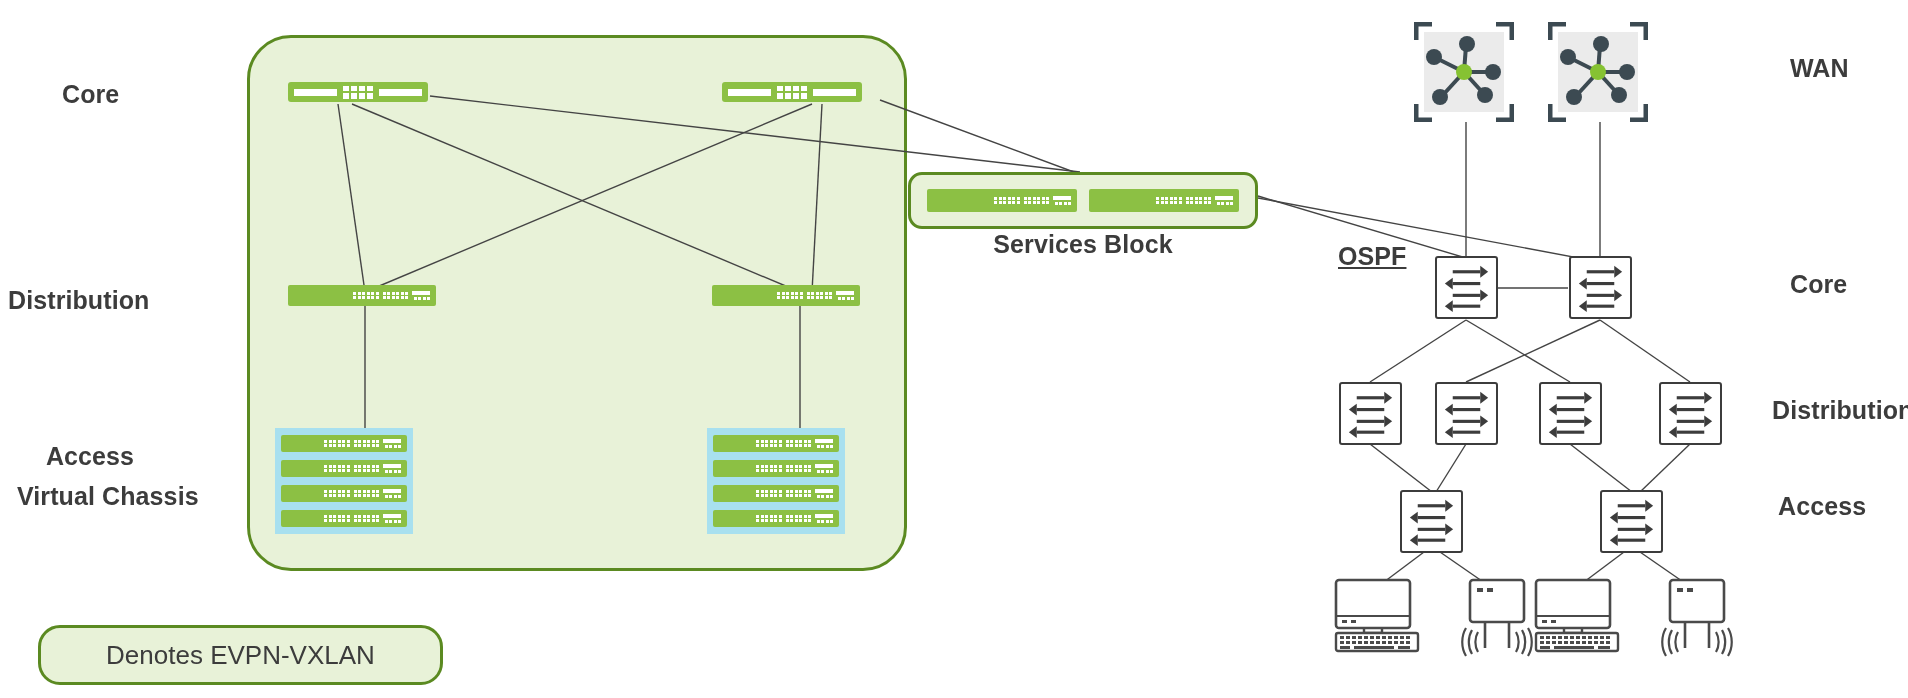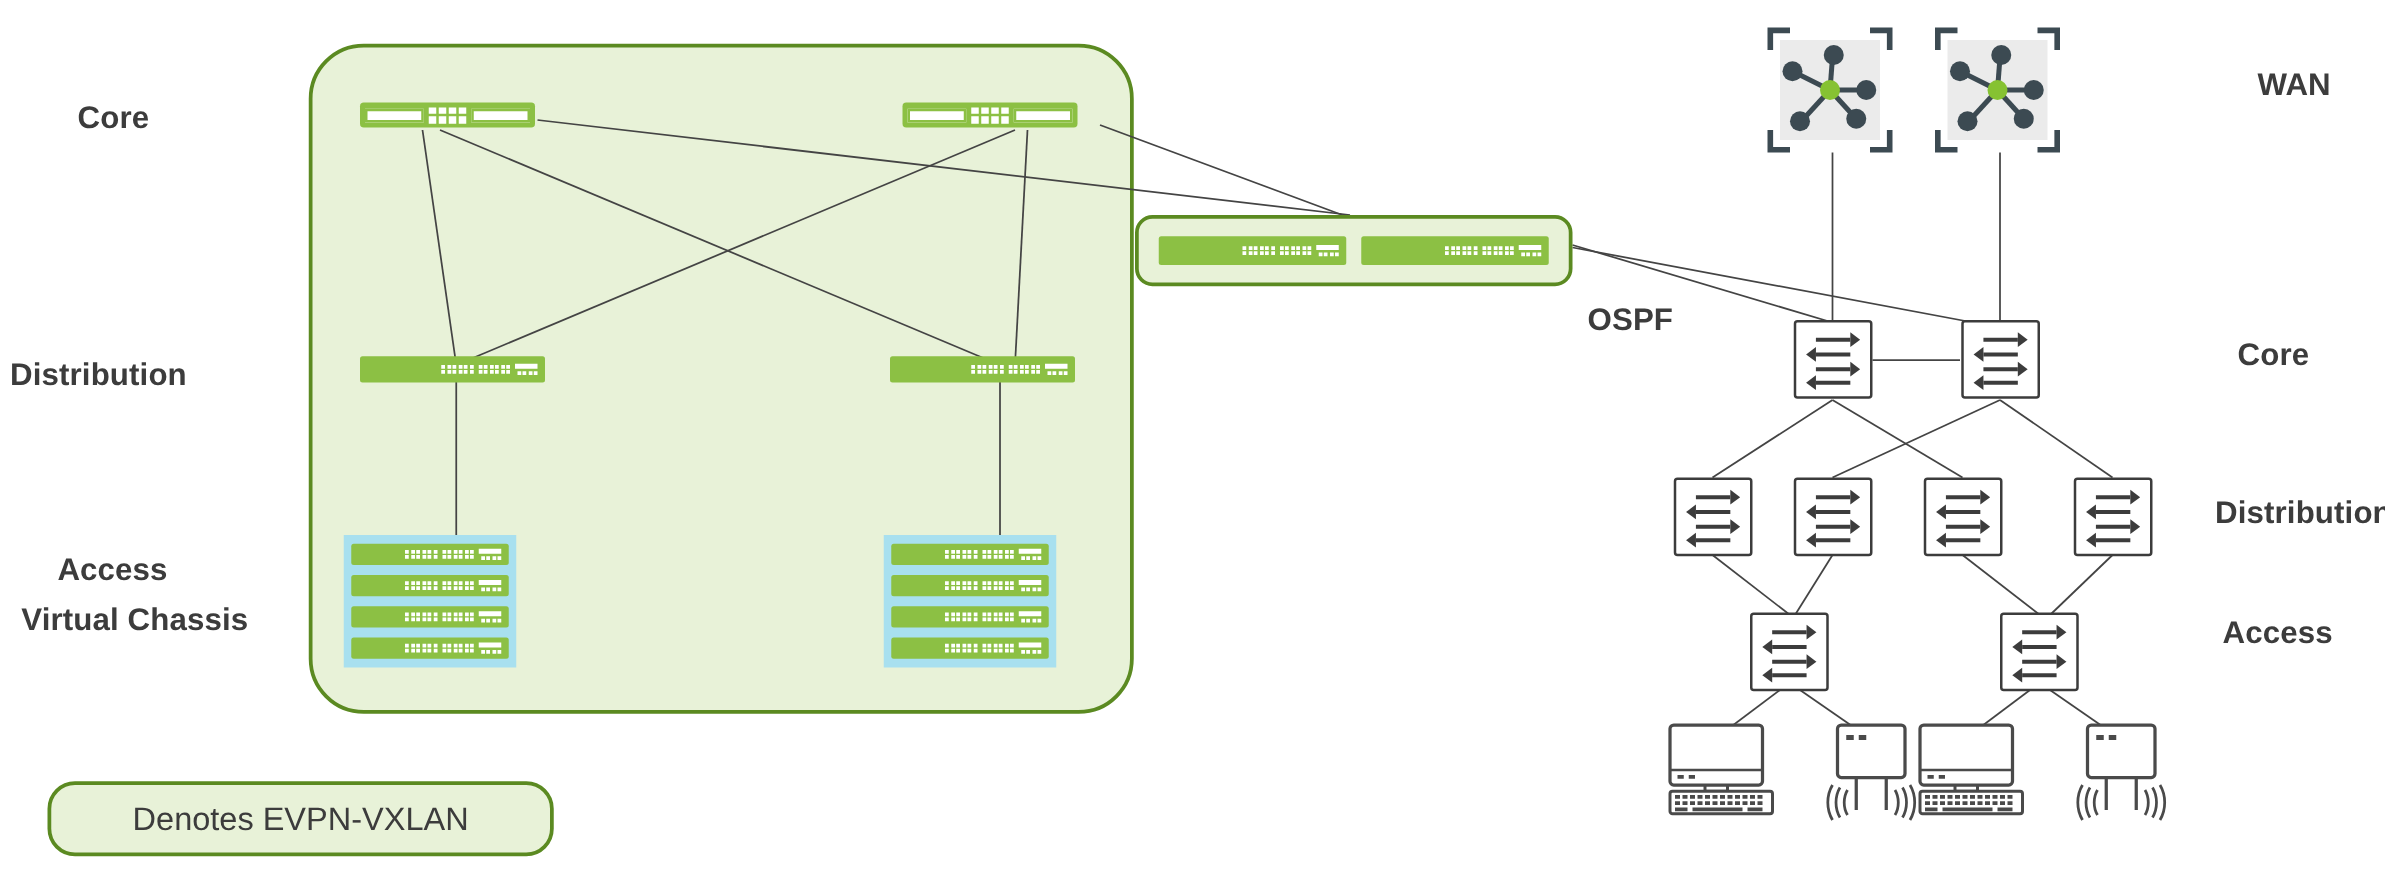--- a/index.html
+++ b/index.html
@@ -689,20 +689,21 @@
           <div class="bar"></div>
           <div class="dots">
             <i></i>
             <i></i>
             <i></i>
             <i></i>
           </div>
         </div>
     </div>
   </div>
+  <div class="lbl center" style="left:908px;top:228px;width:350px;">Services Block</div>
 
   <div id="legend">
     <span>Denotes EVPN-VXLAN</span>
   </div>
 
   <div class="wan-ico" style="left:1414px;top:22px;">
     <svg viewBox="0 0 100 100">
       <rect x="10" y="10" width="80" height="80" fill="#ebebeb"></rect>
       <g stroke="#3c4a52" stroke-width="5" fill="none">
         <path d="M2 18 L2 2 L18 2"></path>
@@ -747,25 +748,25 @@
         <circle cx="53" cy="22" r="8"></circle>
           <circle cx="20" cy="35" r="8"></circle>
         <circle cx="79" cy="50" r="8"></circle>
           <circle cx="26" cy="75" r="8"></circle>
         <circle cx="71" cy="73" r="8"></circle>
       </g>
       <circle cx="50" cy="50" r="8" fill="#86c232"></circle>
     </svg>
   </div>
 
-  <div class="lbl" style="left:1790px;top:52px;margin-left:16px;">WAN</div>
+  <div class="lbl" style="left:1790px;top:52px;">WAN</div>
   <div class="lbl" style="left:1790px;top:268px;">Core</div>
   <div class="lbl" style="left:1772px;top:394px;">Distribution</div>
   <div class="lbl" style="left:1778px;top:490px;">Access</div>
-  <div class="lbl" style="left:1270px;top:240px;">OSPF</div>
+  <div class="lbl" style="left:1338px;top:240px;text-decoration:underline;">OSPF</div>
 
   <div class="rtr" style="left:1435px;top:256px;">
     <svg viewBox="0 0 60 60">
       <g stroke="#3c3c3c" stroke-width="3.2" fill="none" stroke-linecap="butt">
         <line x1="16" y1="14" x2="44" y2="14"></line>
           <line x1="16" y1="26" x2="44" y2="26"></line>
         <line x1="16" y1="38" x2="44" y2="38"></line>
           <line x1="16" y1="49" x2="44" y2="49"></line>
       </g>
       <g fill="#3c3c3c">

